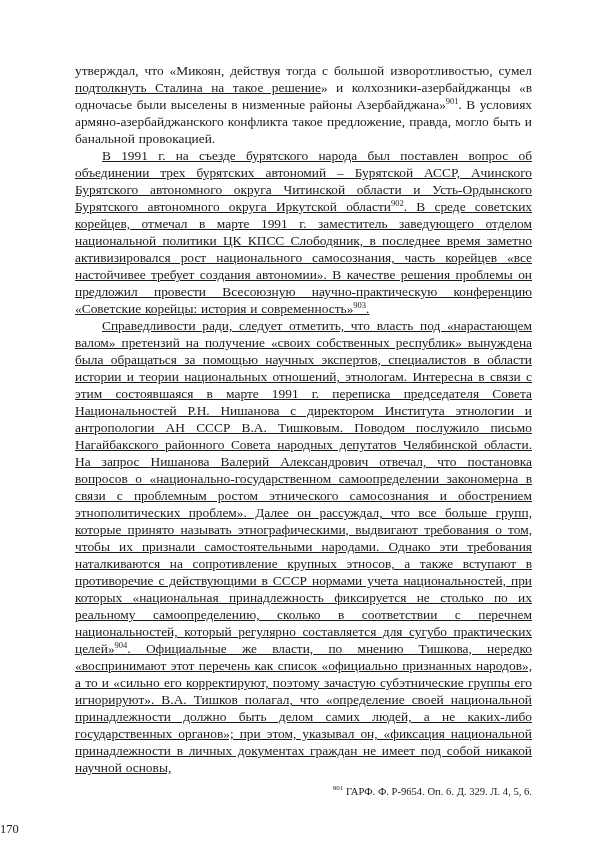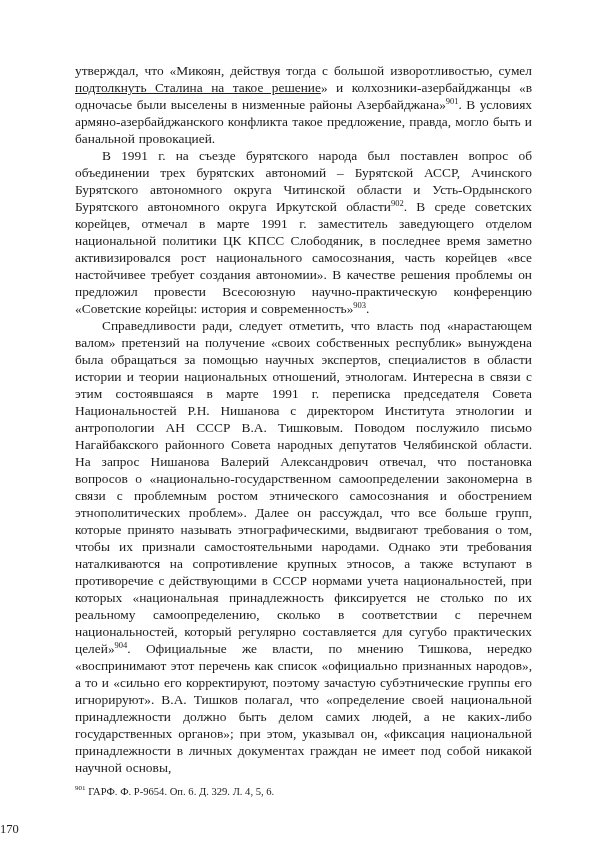--- a/index.html
+++ b/index.html
@@ -18,32 +18,32 @@
     background: #ffffff;
     padding: 55px 68px 0 75px;
     margin-top: 7px;
   }
   .text-block p {
     font-size: 13.4px;
     line-height: 17px;
     text-align: justify;
     word-spacing: 0.5px;
   }
-  .text-block p.indent { text-indent: 27px; }
+  .text-block p.indent { text-indent: 27px; text-decoration: underline; }
   sup.ref {
     font-size: 8.5px;
     line-height: 0;
     vertical-align: super;
   }
   span.u { text-decoration: underline; }
   .footnotes {
     margin-top: 9px;
     font-size: 10.6px;
     line-height: 13px;
-    text-align: left;
+    text-align: right;
   }
   .footnote sup {
     font-size: 7px;
     line-height: 0;
     vertical-align: super;
   }
   .page-number {
     position: absolute;
     left: 0;
     right: 0;

